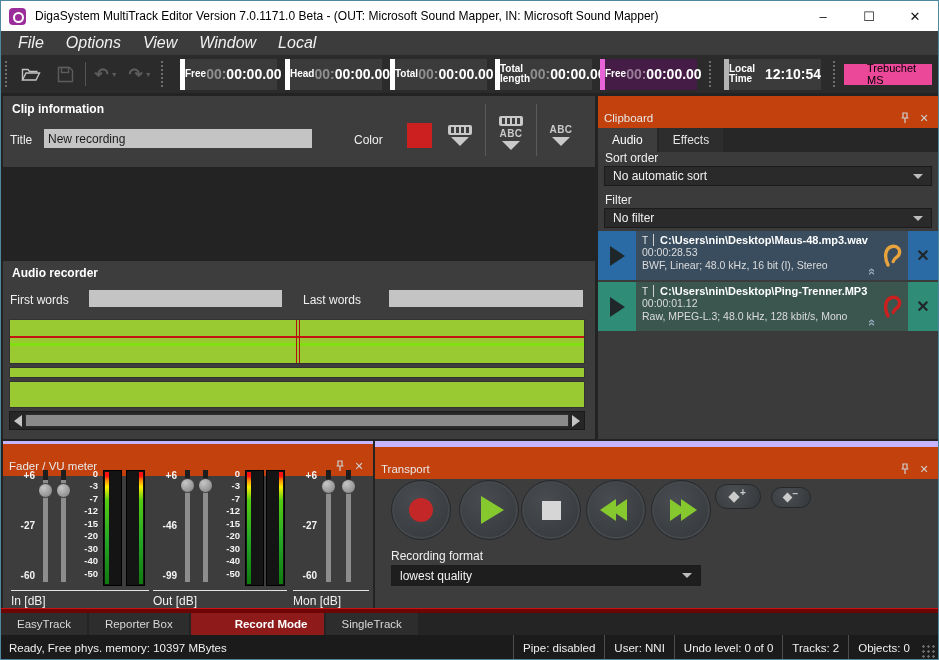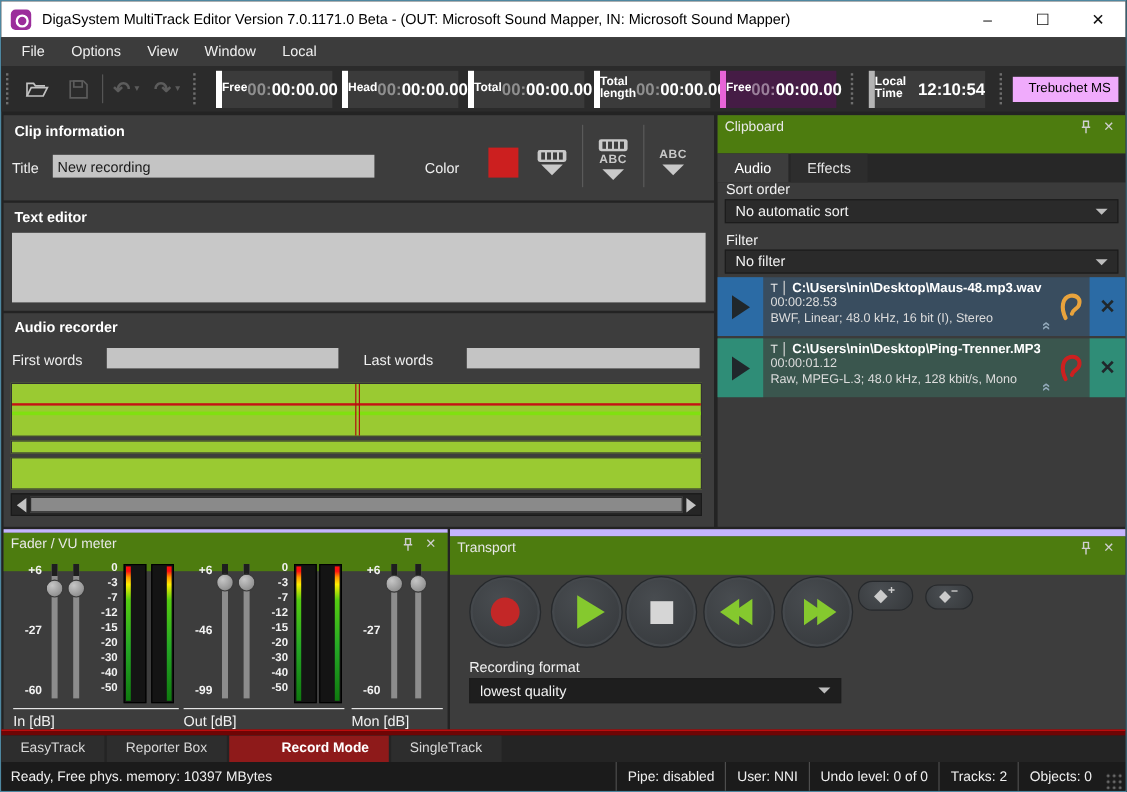--- a/index.html
+++ b/index.html
@@ -8,43 +8,43 @@
   .abs{position:absolute;}
   
   .titlebar{left:0;top:0;width:100%;height:30px;background:#ffffff;display:flex;align-items:center;color:#000;}
   .app-icon{width:17px;height:17px;margin:0 9px 0 8px;border-radius:4px;background:#9b2d9b;position:relative;flex:0 0 auto;}
   .app-icon::after{content:"";position:absolute;left:4px;top:4px;width:7px;height:7px;border:2px solid #fff;border-radius:50%;}
   .title-text{font-size:12px;white-space:nowrap;}
   .win-controls{margin-left:auto;display:flex;height:100%;}
   .win-btn{width:46px;display:flex;align-items:center;justify-content:center;font-size:13px;color:#111;}
   
   .menubar{left:0;top:30px;width:100%;height:24px;background:#3c3c3c;display:flex;align-items:center;padding-left:6px;}
-  .menu-item{color:#f0f0f0;font-size:12px;padding:4px 11px;}
+  .menu-item{color:#f0f0f0;font-size:16px;padding:4px 11px;font-style:italic;}
   
   .toolbar{left:0;top:54px;width:100%;height:38px;background:#2b2b2b;display:flex;align-items:center;}
   .grip{width:5px;height:26px;border-left:2px dotted #6e6e6e;margin:0 4px;}
   .tb-btn{width:34px;height:30px;display:flex;align-items:center;justify-content:center;}
   .tb-sep{width:1px;height:24px;background:#555;margin:0 3px;}
   .undo-glyph{font-size:17px;color:#5c5c5c;font-weight:bold;}
   .mini-arrow{font-size:7px;color:#5c5c5c;margin-left:2px;}
   .counter{height:31px;width:97px;background:#3b3b3b;display:flex;margin-right:8px;flex:0 0 auto;}
   .counter .bar{width:5px;height:100%;background:#ffffff;flex:0 0 auto;}
   .counter .cbody{flex:1;display:flex;flex-direction:row;align-items:center;justify-content:center;line-height:1.05;}
   .counter .clabel{font-size:10px;font-weight:bold;color:#ffffff;}
   .counter .cval{font-size:14px;font-weight:bold;color:#ffffff;white-space:nowrap;}
   .counter .cval .dim{color:#8f8f8f;font-weight:bold;}
   .counter.purple{background:#451c45;}
   .counter.purple .bar{background:#e863d8;}
   .counter.purple .cval .dim{color:#9a7f9a;}
   .counter.time .bar{background:#b4b4b4;}
-  .font-box{width:88px;height:21px;background:#f0abfc;color:#000;font-size:11px;display:flex;align-items:center;padding-left:13px;margin-left:2px;}
+  .font-box{width:88px;height:21px;background:#ec4899;color:#000;font-size:11px;display:flex;align-items:center;padding-left:23px;margin-left:2px;}
   
   .panel{background:#3d3d3d;}
   .p-header{color:#ffffff;font-weight:bold;font-size:12px;}
-  .p-title-row{height:18px;background:#4d7c0f;display:flex;align-items:flex-end;color:#e8e8e8;font-size:11.5px;padding:16px 6px;}
+  .p-title-row{height:18px;background:#c2410c;display:flex;align-items:flex-start;color:#e8e8e8;font-size:11.5px;padding:16px 6px;}
   .p-title-row .sp{flex:1;}
   .pin-ic,.x-ic{width:16px;text-align:center;color:#cfcfcf;font-size:11px;}
   .gray-input{background:#c4c4c4;border:none;color:#1a1a1a;font-size:12px;padding:0 4px;}
   .lbl{color:#f0f0f0;font-size:12px;}
   
   .dd-btn{display:flex;flex-direction:column;align-items:center;justify-content:center;gap:2px;}
   .dd-tri{width:0;height:0;border-left:9px solid transparent;border-right:9px solid transparent;border-top:9px solid #c9c9c9;}
   .abc{color:#c9c9c9;font-size:10px;font-weight:bold;letter-spacing:.5px;}
   .wave-ic{width:24px;height:10px;background:#c9c9c9;border-radius:2px;position:relative;}
   .wave-ic::after{content:"";position:absolute;left:3px;top:2px;width:18px;height:6px;
@@ -231,24 +231,20 @@
       <div class="abc">ABC</div>
       <div class="dd-tri"></div>
     </div>
     <div class="abs vsep" style="left:533px;top:8px;height:52px;"></div>
     <div class="abs dd-btn" style="left:537px;top:18px;width:42px;height:42px;">
       <div class="abc">ABC</div>
       <div class="dd-tri"></div>
     </div>
   </div>
 
-  <div class="abs panel" style="left:2px;top:168px;width:592px;height:90px;">
-    <div class="abs p-header" style="left:9px;top:5px;">Text editor</div>
-    <textarea class="abs gray-input" style="left: 7px; top: 25px; width: 578px; height: 58px; resize: none; background: rgb(200, 200, 200);"></textarea>
-  </div>
 
   <div class="abs panel" style="left:2px;top:260px;width:592px;height:178px;">
     <div class="abs p-header" style="left:9px;top:5px;">Audio recorder</div>
     <span class="abs lbl" style="left:7px;top:32px;">First words</span>
     <input class="abs gray-input" style="left: 86px; top: 29px; width: 193px; height: 17px;" value="">
     <span class="abs lbl" style="left:300px;top:32px;">Last words</span>
     <input class="abs gray-input" style="left: 386px; top: 29px; width: 194px; height: 17px;" value="">
 
     <div class="abs wv" style="left:6px;top:58px;width:576px;height:45px;">
       <div class="abs" style="left:0;top:16px;width:100%;height:2px;background:#c41414;"></div>

